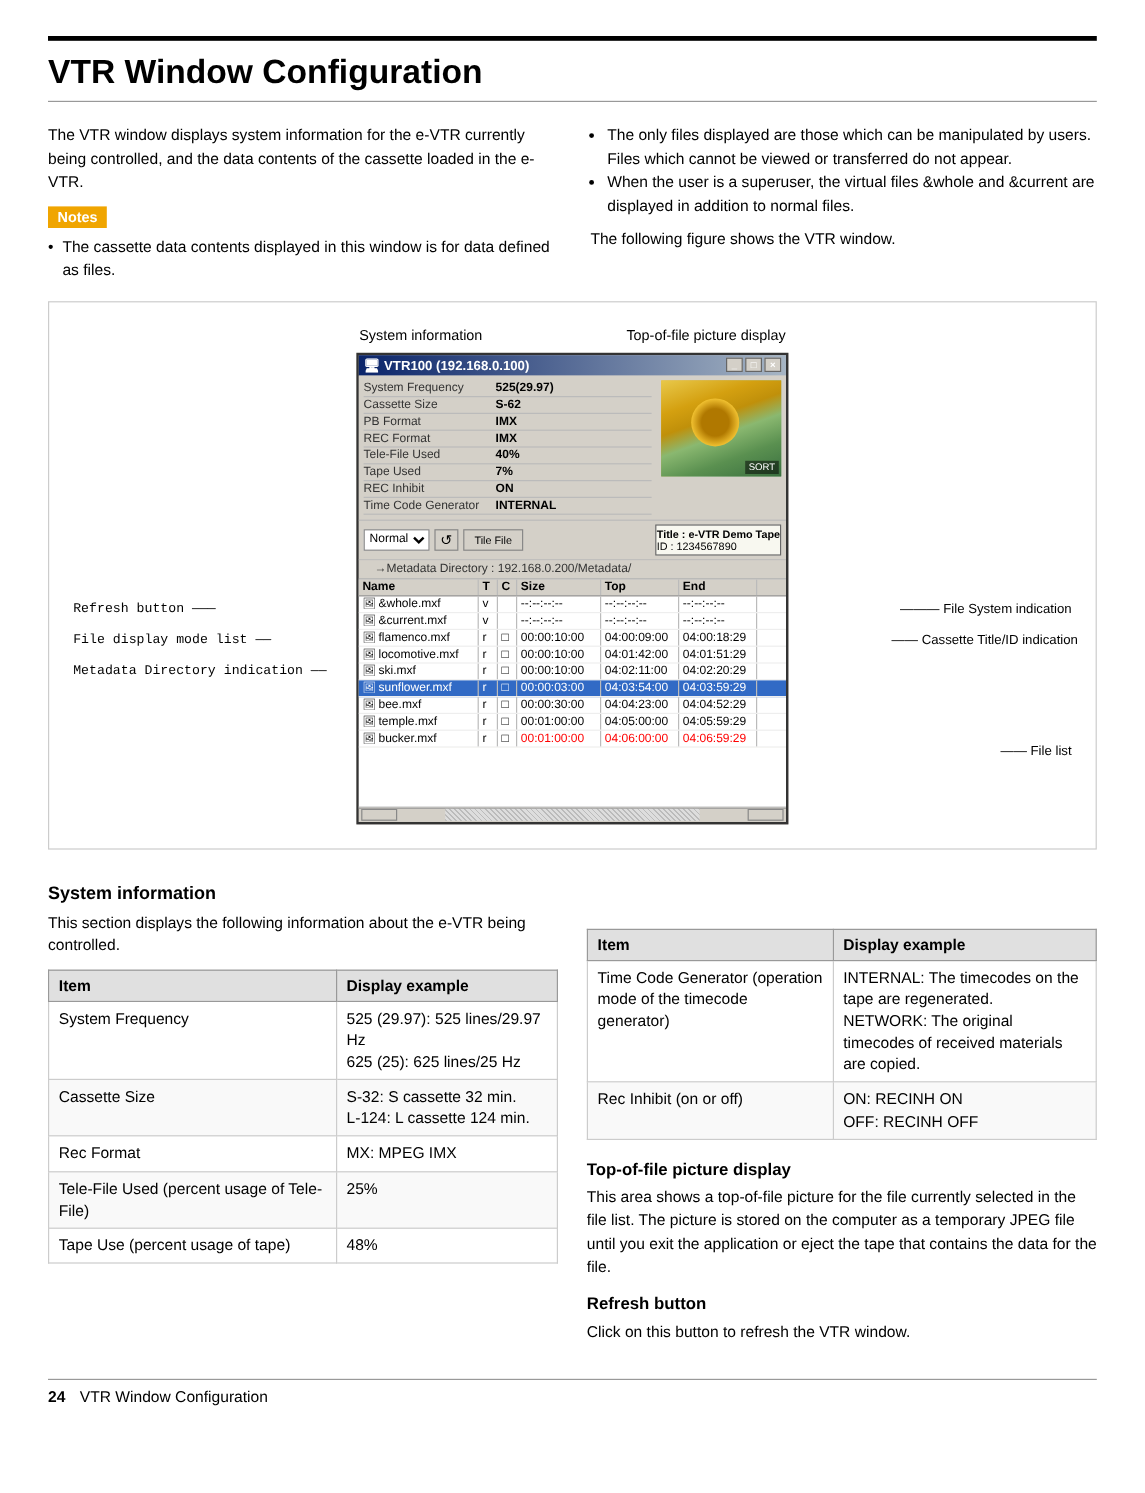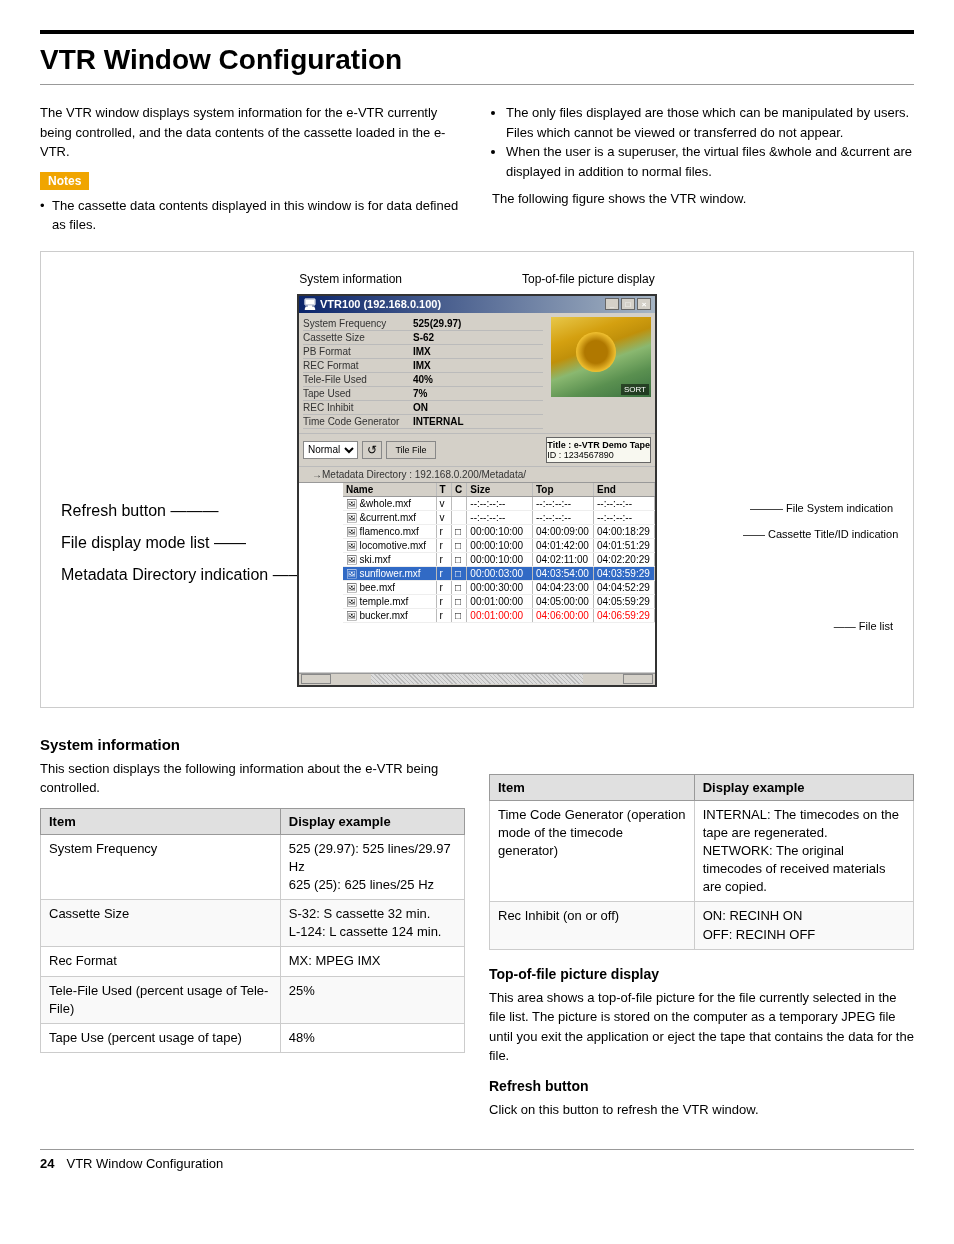--- a/index.html
+++ b/index.html
@@ -182,21 +182,20 @@
     .vtr-metadata {
       background: #d4d0c8;
       font-size: 10px;
       padding: 2px 13px;
       color: #333;
     }
     .vtr-filelist {
       background: #fff;
       margin: 0;
       border-top: 1px solid #999;
-      padding-left: 44px;
     }
     .vtr-filelist-header {
       display: flex;
       background: #d4d0c8;
       border-bottom: 1px solid #999;
       font-size: 10px;
       font-weight: bold;
     }
     .vtr-filelist-header div, .vtr-filelist-row div {
       padding: 1px 3px;
@@ -295,22 +294,23 @@
     }
     .vtr-window-outer {
       display: flex;
       justify-content: center;
       position: relative;
     }
     .left-annotations {
       position: absolute;
       left: 0;
       top: 60px;
-      font-size: 16px;
+      font-size: 11px;
       width: 170px;
+      font-family: Liberation Mono, monospace;
     }
     .right-annotations {
       position: absolute;
       right: 0;
       top: 60px;
       font-size: 11px;
       width: 150px;
       text-align: right;
     }
     .ann-entry {

